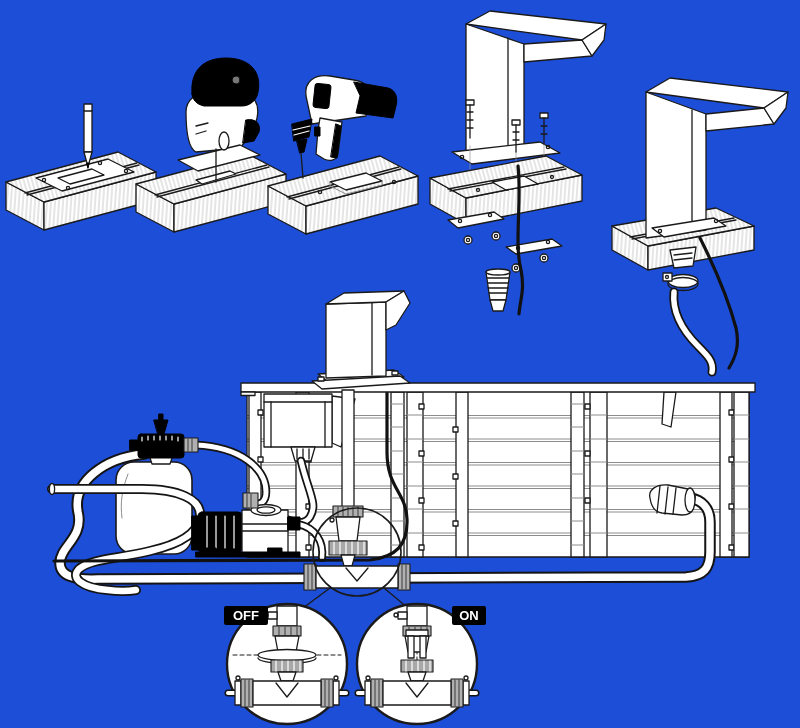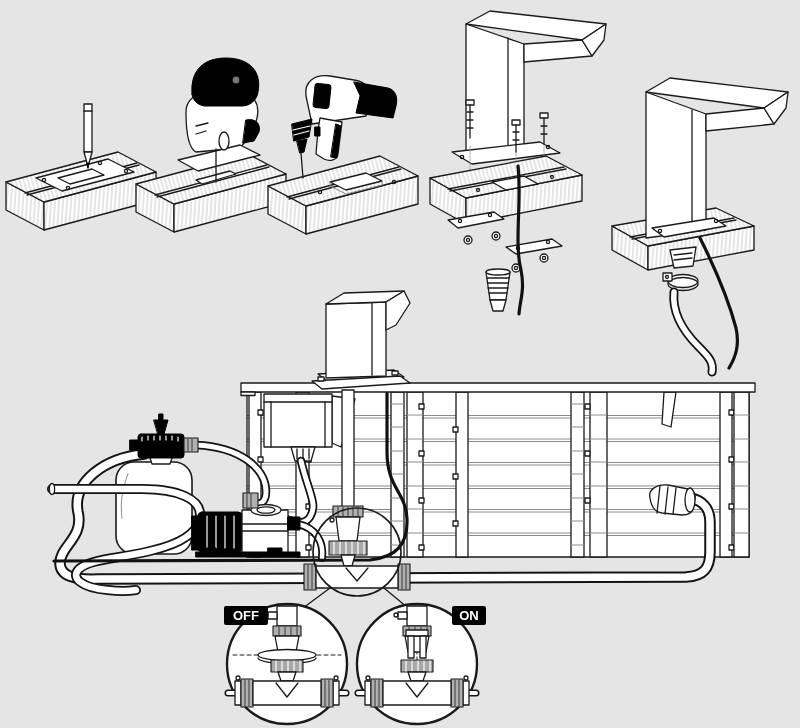--- a/index.html
+++ b/index.html
@@ -1,16 +1,16 @@
 <!DOCTYPE html>
 <html><head>
 <meta charset="utf-8">
 <style>
   html,body{margin:0;padding:0;background:#ffffff;}
-  #canvas{position:relative;width:800px;height:728px;background:#e5e5e5;overflow:hidden;
+  #canvas{position:relative;width:800px;height:728px;background:#1d4ed8;overflow:hidden;
           font-family:"Liberation Sans", sans-serif;}
   svg{position:absolute;left:0;top:0;}
   svg *{stroke-linejoin:round;stroke-linecap:round;}
   .ln{stroke:#1a1a1a;stroke-width:1.3;fill:none;}
   .thin{stroke:#8c8c8c;stroke-width:1;fill:none;}
   .guide{stroke:#9a9a9a;stroke-width:.7;fill:none;}
   .wf{fill:#ffffff;stroke:#1a1a1a;stroke-width:1.3;}
   .wf2{fill:#ffffff;stroke:#1a1a1a;stroke-width:1.6;}
   .blk{fill:#000000;stroke:#000000;stroke-width:1;}
   .gray{fill:#b0b0b0;stroke:#1a1a1a;stroke-width:1.1;}

